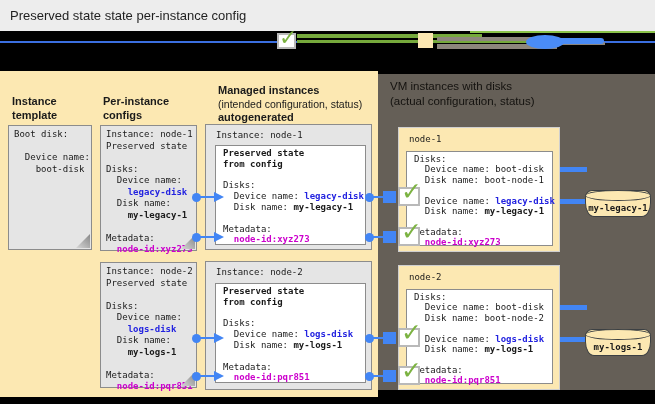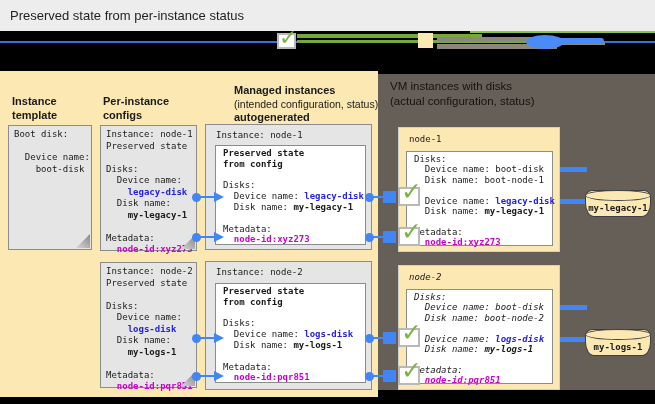--- a/index.html
+++ b/index.html
@@ -51,21 +51,21 @@
        background:#fce8b2;border:1.5px solid #3c4043;border-radius:50%;box-sizing:border-box;}
   .cyl .lbl{position:absolute;left:0;right:0;bottom:3px;text-align:center;}
   .diskline{position:absolute;height:5px;background:#4285f4;}
 </style>
 </head>
 <body>
 
 <div class="page">
 
   <div class="titlebar">
-    <div class="t">Preserved state from per-instance status</div>
+    <div class="t">Preserved state state per-instance config</div>
   </div>
 
   <div class="band">
     <div class="shape" style="left:0;top:10px;width:655px;height:2px;background:#3b6fe0;"></div>
     <div class="shape" style="left:470px;top:0;width:185px;height:2px;background:#8bc34a;"></div>
     <div class="shape" style="left:297px;top:3px;width:185px;height:4px;background:#76a93c;"></div>
     <div class="shape" style="left:297px;top:9px;width:262px;height:3px;background:#76a93c;"></div>
     <div class="flowcheck" style="left:277px;top:2px;width:19px;height:16px;">
       <span class="checkglyph" style="left:0;top:-8px;font-size:22px;">✓</span>
     </div>
@@ -76,21 +76,21 @@
     <div class="shape" style="left:526px;top:4px;width:38px;height:14px;border-radius:50%;background:#4a8cf7;"></div>
     <div class="shape" style="left:556px;top:7px;width:48px;height:6px;border-radius:3px;background:#4a8cf7;"></div>
   </div>
 
   <div class="beige-panel"></div>
 
   <div class="dark-panel"></div>
 
   <div class="colhead" style="left:12px;top:95px;width:70px;">Instance template</div>
   <div class="colhead" style="left:103px;top:95px;width:85px;">Per-instance configs</div>
-  <div class="colhead" style="left:218px;top:84px;width:158px;margin-left:16px;">
+  <div class="colhead" style="left:218px;top:84px;width:158px;">
     <div>Managed instances</div>
     <div class="sub">(intended configuration, status)</div>
     <div>autogenerated</div>
   </div>
   <div class="darkhead" style="left:390px;top:79px;width:230px;">
     <div>VM instances with disks</div>
     <div>(actual configuration, status)</div>
   </div>
 
   <div class="card" style="left:8px;top:125px;width:84px;height:125px;">
@@ -122,21 +122,21 @@
     </div>
   </div>
 
   <div class="nodecard" style="left:398px;top:127px;width:162px;height:125px;">
     <div class="mono cardtitle" style="left:10px;top:6px;">node-1</div>
     <div class="inner" style="left:7px;top:23px;width:147px;height:95px;">
       <div class="mono lines-n"><div><span>Disks:</span></div><div><span>  Device name: boot-disk</span></div><div><span>  Disk name: boot-node-1</span></div><div>&nbsp;</div><div><span>  Device name: </span><span class="blue">legacy-disk</span></div><div><span>  Disk name: </span><span class="bold">my-legacy-1</span></div><div>&nbsp;</div><div><span>Metadata:</span></div><div><span>  </span><span class="mag">node-id:xyz273</span></div></div>
     </div>
   </div>
 
-  <div class="nodecard" style="left:398px;top:265px;width:162px;height:125px;font-style:italic;">
+  <div class="nodecard" style="left:398px;top:265px;width:162px;height:125px;">
     <div class="mono cardtitle" style="left:10px;top:6px;">node-2</div>
     <div class="inner" style="left:7px;top:23px;width:147px;height:95px;">
       <div class="mono lines-n"><div><span>Disks:</span></div><div><span>  Device name: boot-disk</span></div><div><span>  Disk name: boot-node-2</span></div><div>&nbsp;</div><div><span>  Device name: </span><span class="blue">logs-disk</span></div><div><span>  Disk name: </span><span class="bold">my-logs-1</span></div><div>&nbsp;</div><div><span>Metadata:</span></div><div><span>  </span><span class="mag">node-id:pqr851</span></div></div>
     </div>
   </div>
 
   <div>
     <div class="dot" style="left:192px;top:192.5px;"></div>
     <div class="hline" style="left:197px;top:195.8px;width:18px;"></div>
     <div class="ahead" style="left:214px;top:192px;"></div>

